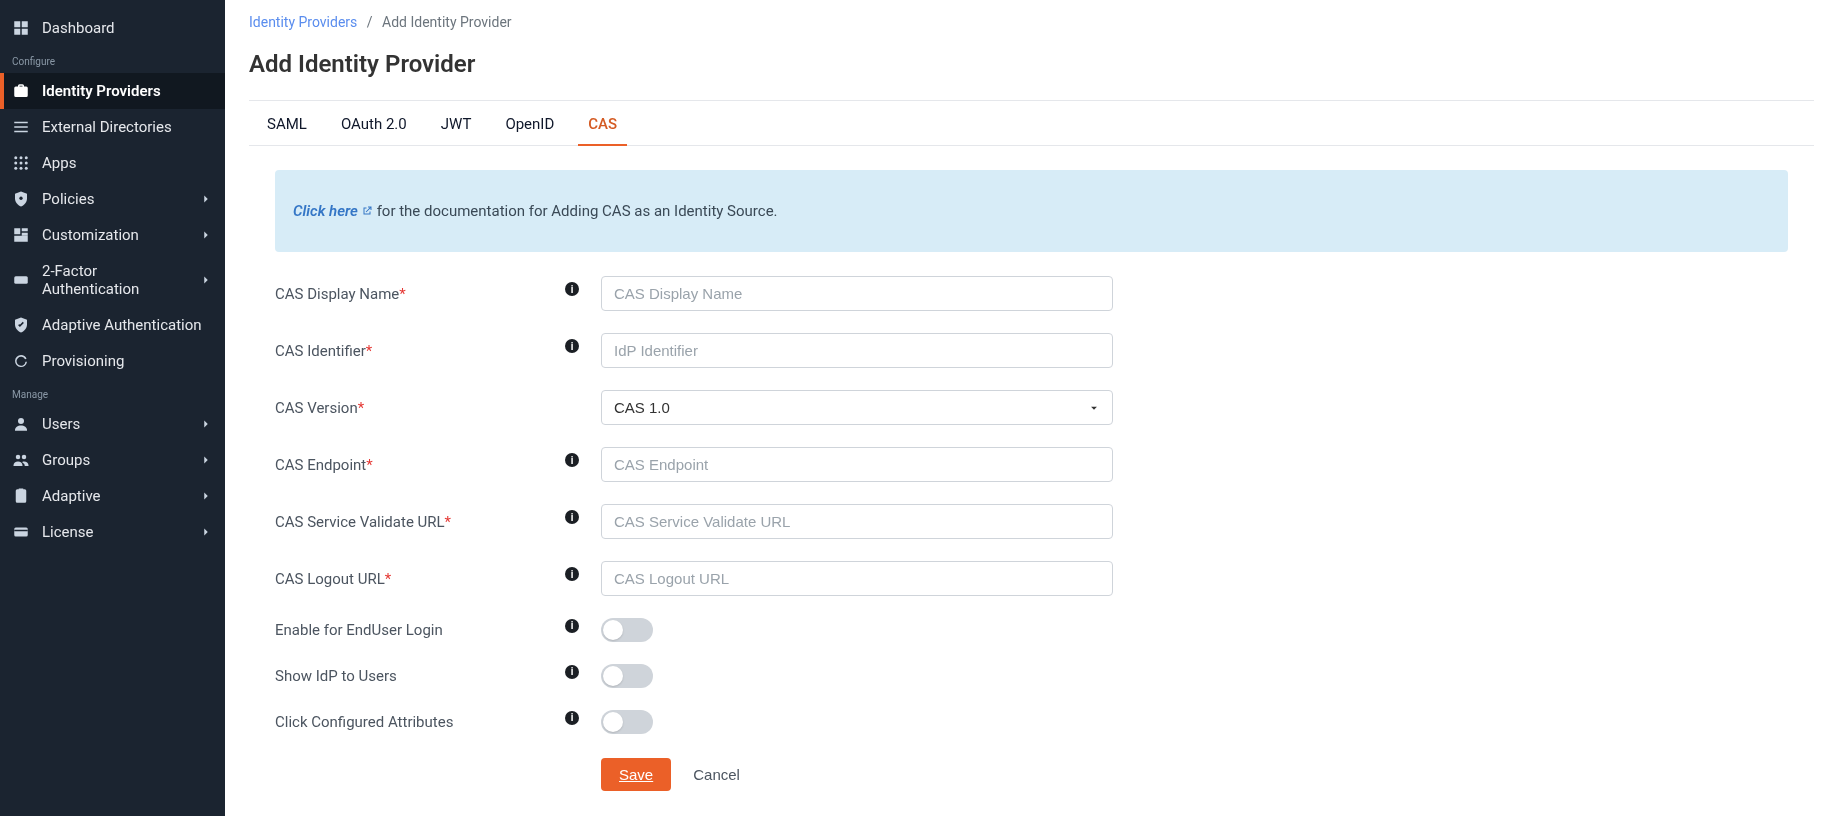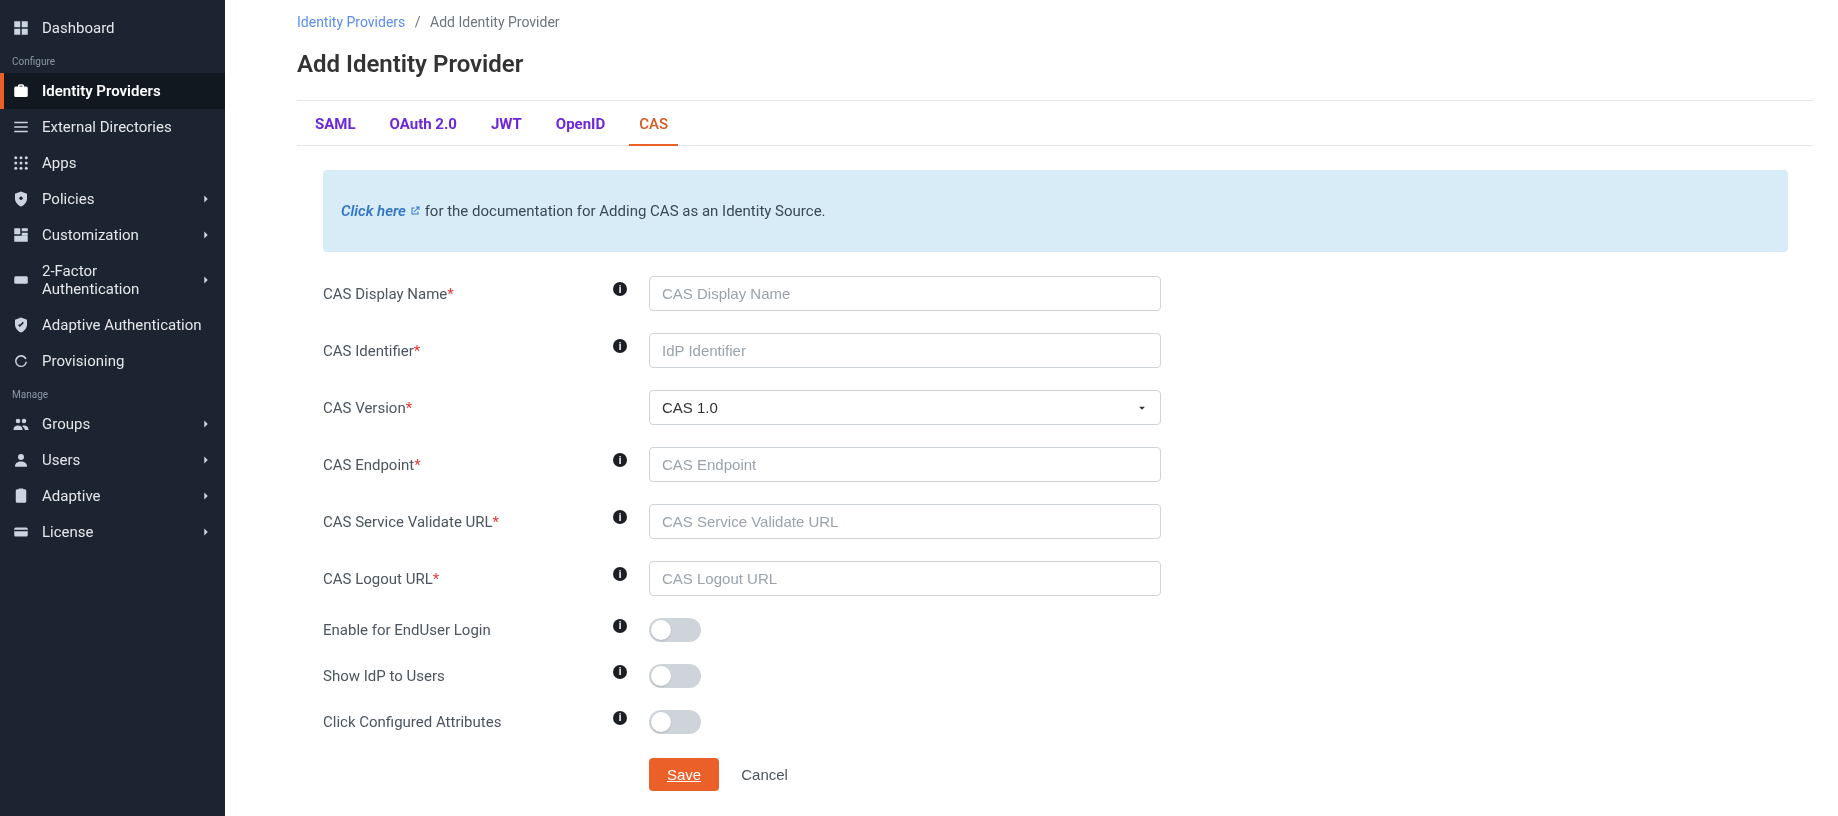--- a/index.html
+++ b/index.html
@@ -5,21 +5,21 @@
 * { box-sizing: border-box; margin: 0; padding: 0; }
 body {
   font-family: -apple-system, BlinkMacSystemFont, "Segoe UI", Roboto, Helvetica, Arial, sans-serif;
   background: #fff;
   color: #333;
   font-size: 15px;
   width: 1838px;
   height: 816px;
   overflow: hidden;
 }
-.layout { display: flex; height: 100%; gap: 48px; }
+.layout { display: flex; height: 100%; }
 
 
 .sidebar {
   width: 225px;
   background: #1b2430;
   color: #e5e7eb;
   flex-shrink: 0;
   padding-top: 10px;
   overflow-y: auto;
 }
@@ -79,24 +79,23 @@
 .tabs {
   display: flex;
   gap: 30px;
   padding: 0 16px;
   border-bottom: 1px solid #e5e7eb;
   margin-top: 0;
 }
 .tab {
   padding: 14px 2px 12px 2px;
   cursor: pointer;
-  color: #6d28d9;
+  color: #0f172a;
   font-size: 15px;
   position: relative;
-  font-weight: bold;
 }
 .tab.active {
   color: #d45a22;
   font-weight: 500;
 }
 .tab.active::after {
   content: "";
   position: absolute;
   left: -8px; right: -8px; bottom: -1px;
   height: 2px; background: #eb6028;
@@ -320,41 +319,41 @@
           </svg>
       </span>
       <span>Provisioning</span>
     </div>
 
     <div class="side-section">Manage</div>
 
     <div class="side-item">
       <span class="icon">
         <svg viewBox="0 0 24 24" width="18" height="18">
+            <circle cx="12" cy="8" r="4" fill="currentColor"></circle>
+            <path fill="currentColor" d="M4 20c0-3.3 3.6-6 8-6s8 2.7 8 6v1H4z"></path>
+          </svg>
+      </span>
+      <span>Users</span>
+      <span class="chev">
+        <svg viewBox="0 0 24 24" width="14" height="14">
+            <path fill="currentColor" d="M9 6l6 6-6 6z"></path>
+          </svg>
+      </span>
+    </div>
+
+    <div class="side-item">
+      <span class="icon">
+        <svg viewBox="0 0 24 24" width="18" height="18">
             <circle cx="8" cy="8" r="3" fill="currentColor"></circle>
             <circle cx="16" cy="8" r="3" fill="currentColor"></circle>
             <path fill="currentColor" d="M2 19c0-2.8 2.7-5 6-5s6 2.2 6 5v1H2zM14 15.5c1.5.6 2.9 1.8 2.9 3.5v1H22v-1c0-2.8-2.7-5-6-5-.7 0-1.4.1-2 .3z"></path>
           </svg>
       </span>
       <span>Groups</span>
-      <span class="chev">
-        <svg viewBox="0 0 24 24" width="14" height="14">
-            <path fill="currentColor" d="M9 6l6 6-6 6z"></path>
-          </svg>
-      </span>
-    </div>
-
-    <div class="side-item">
-      <span class="icon">
-        <svg viewBox="0 0 24 24" width="18" height="18">
-            <circle cx="12" cy="8" r="4" fill="currentColor"></circle>
-            <path fill="currentColor" d="M4 20c0-3.3 3.6-6 8-6s8 2.7 8 6v1H4z"></path>
-          </svg>
-      </span>
-      <span>Users</span>
       <span class="chev">
         <svg viewBox="0 0 24 24" width="14" height="14">
             <path fill="currentColor" d="M9 6l6 6-6 6z"></path>
           </svg>
       </span>
     </div>
 
     <div class="side-item">
       <span class="icon">
         <svg viewBox="0 0 24 24" width="18" height="18">

